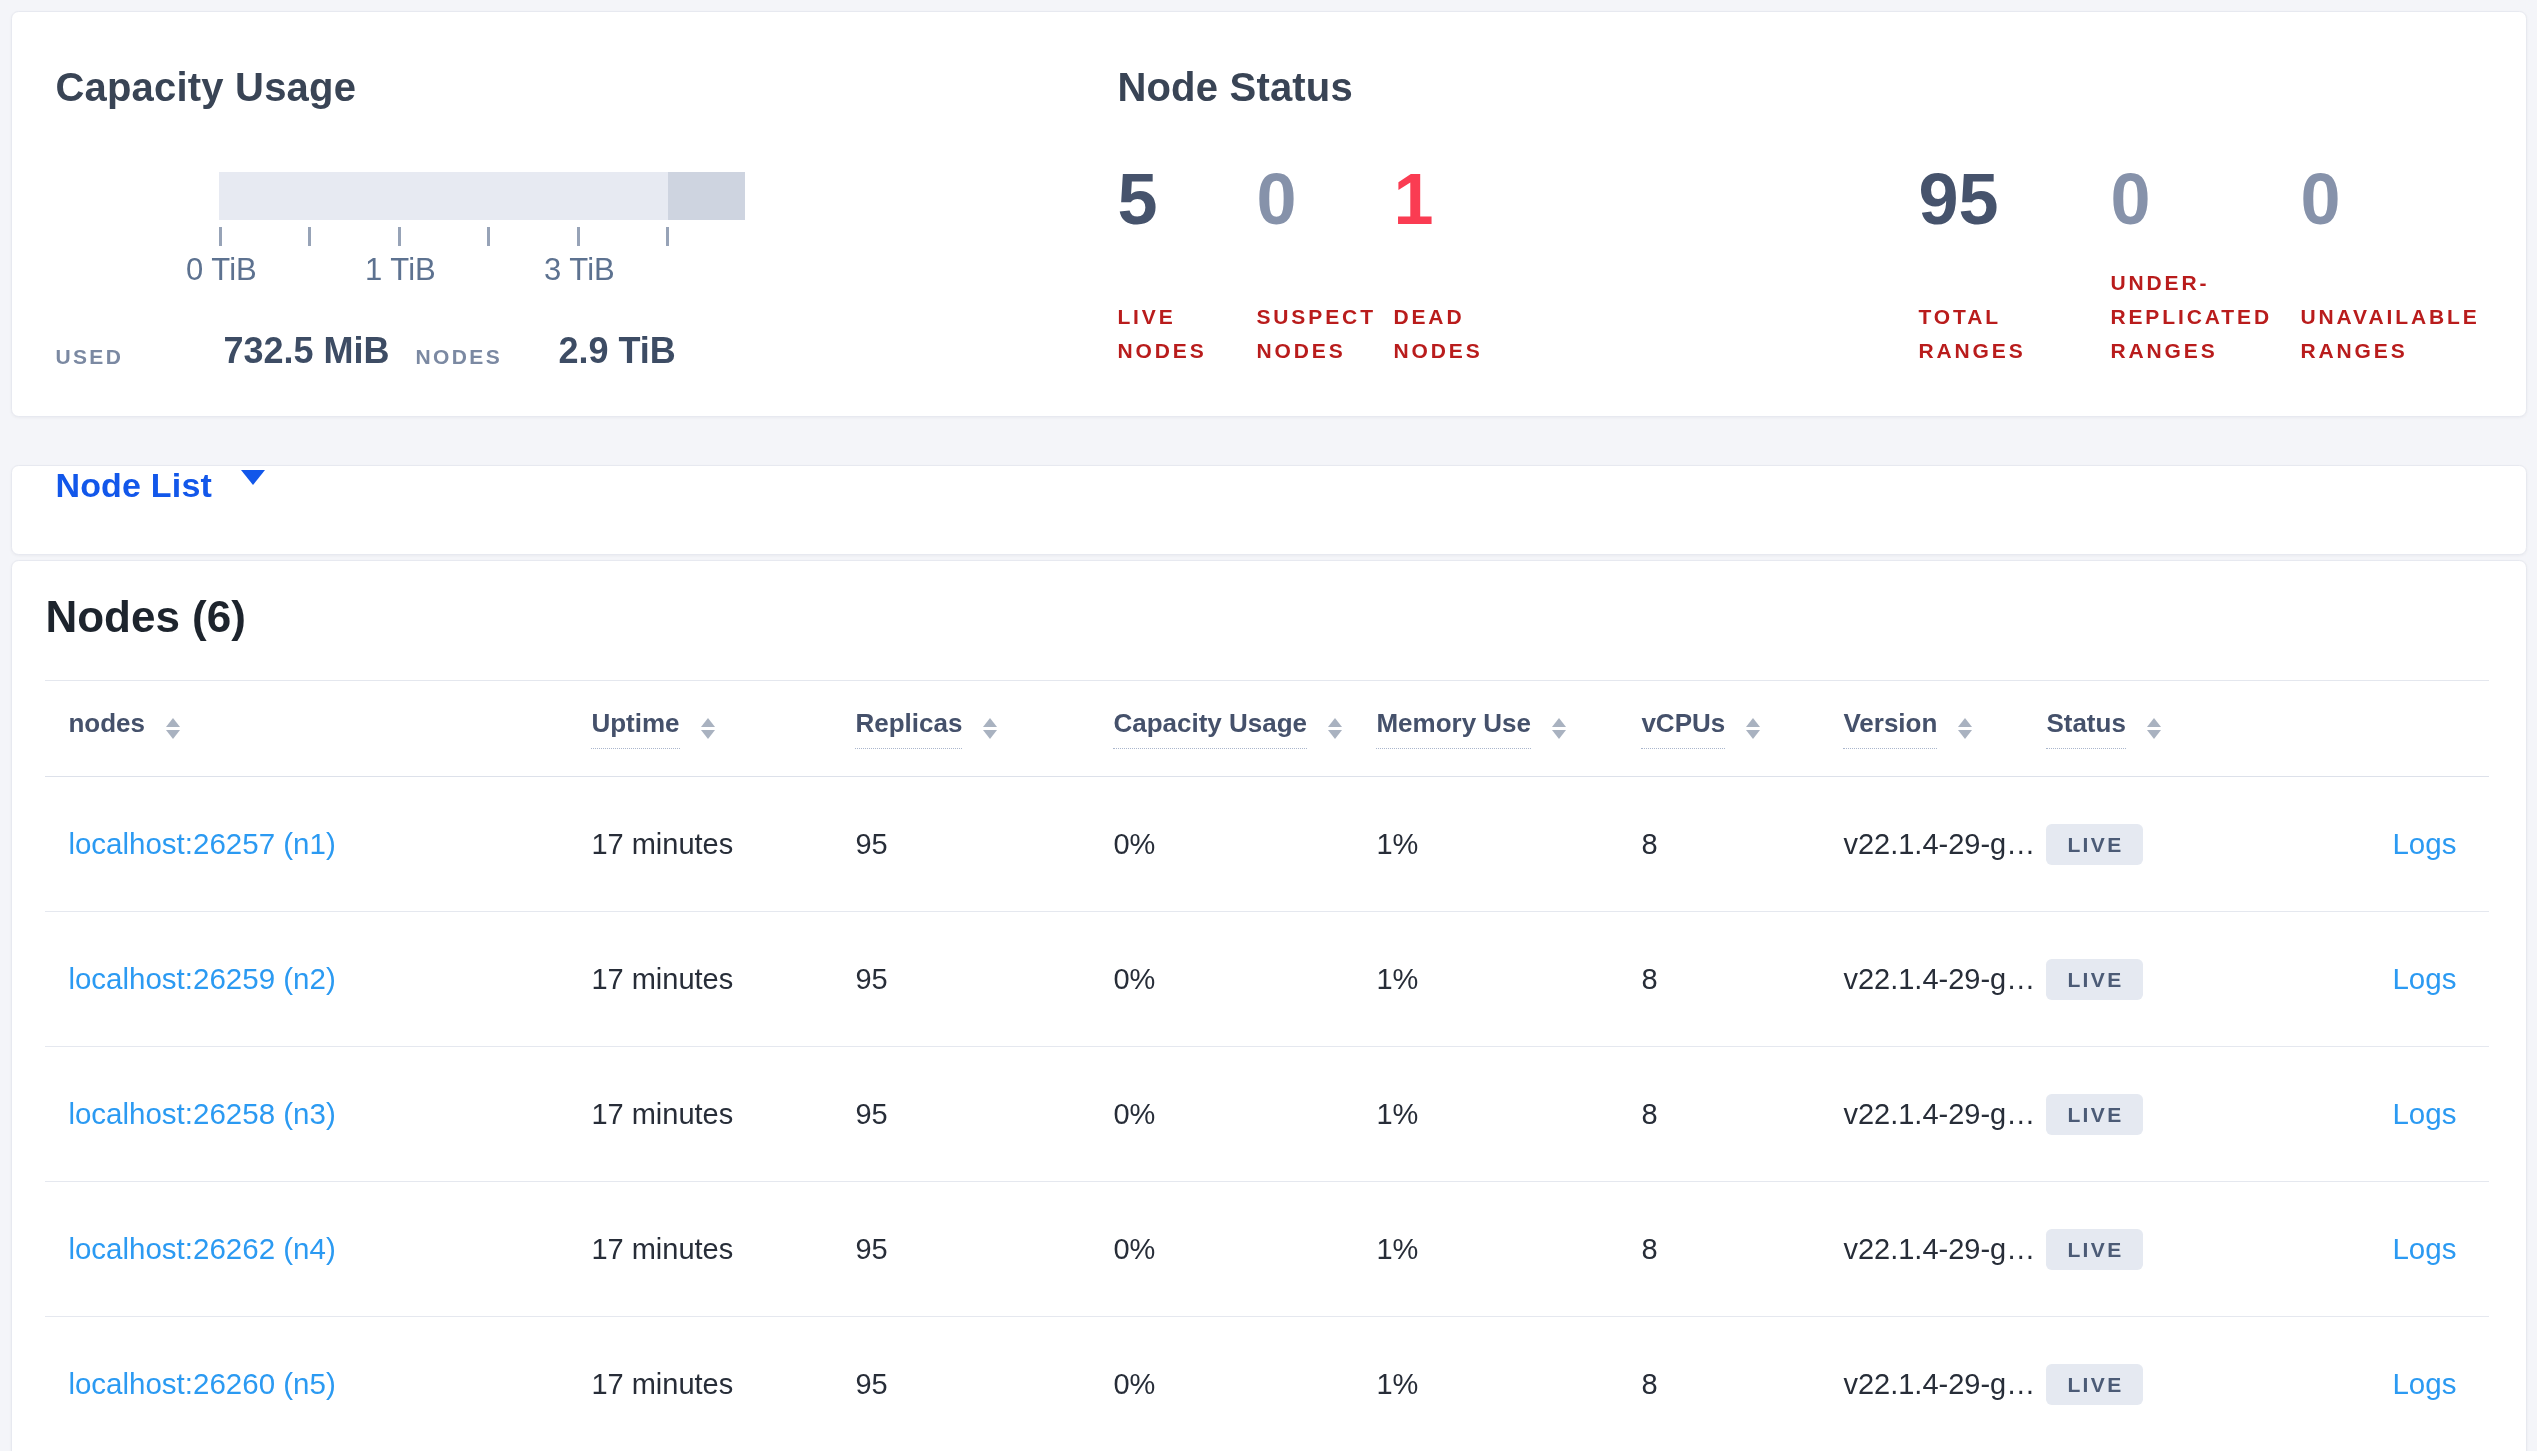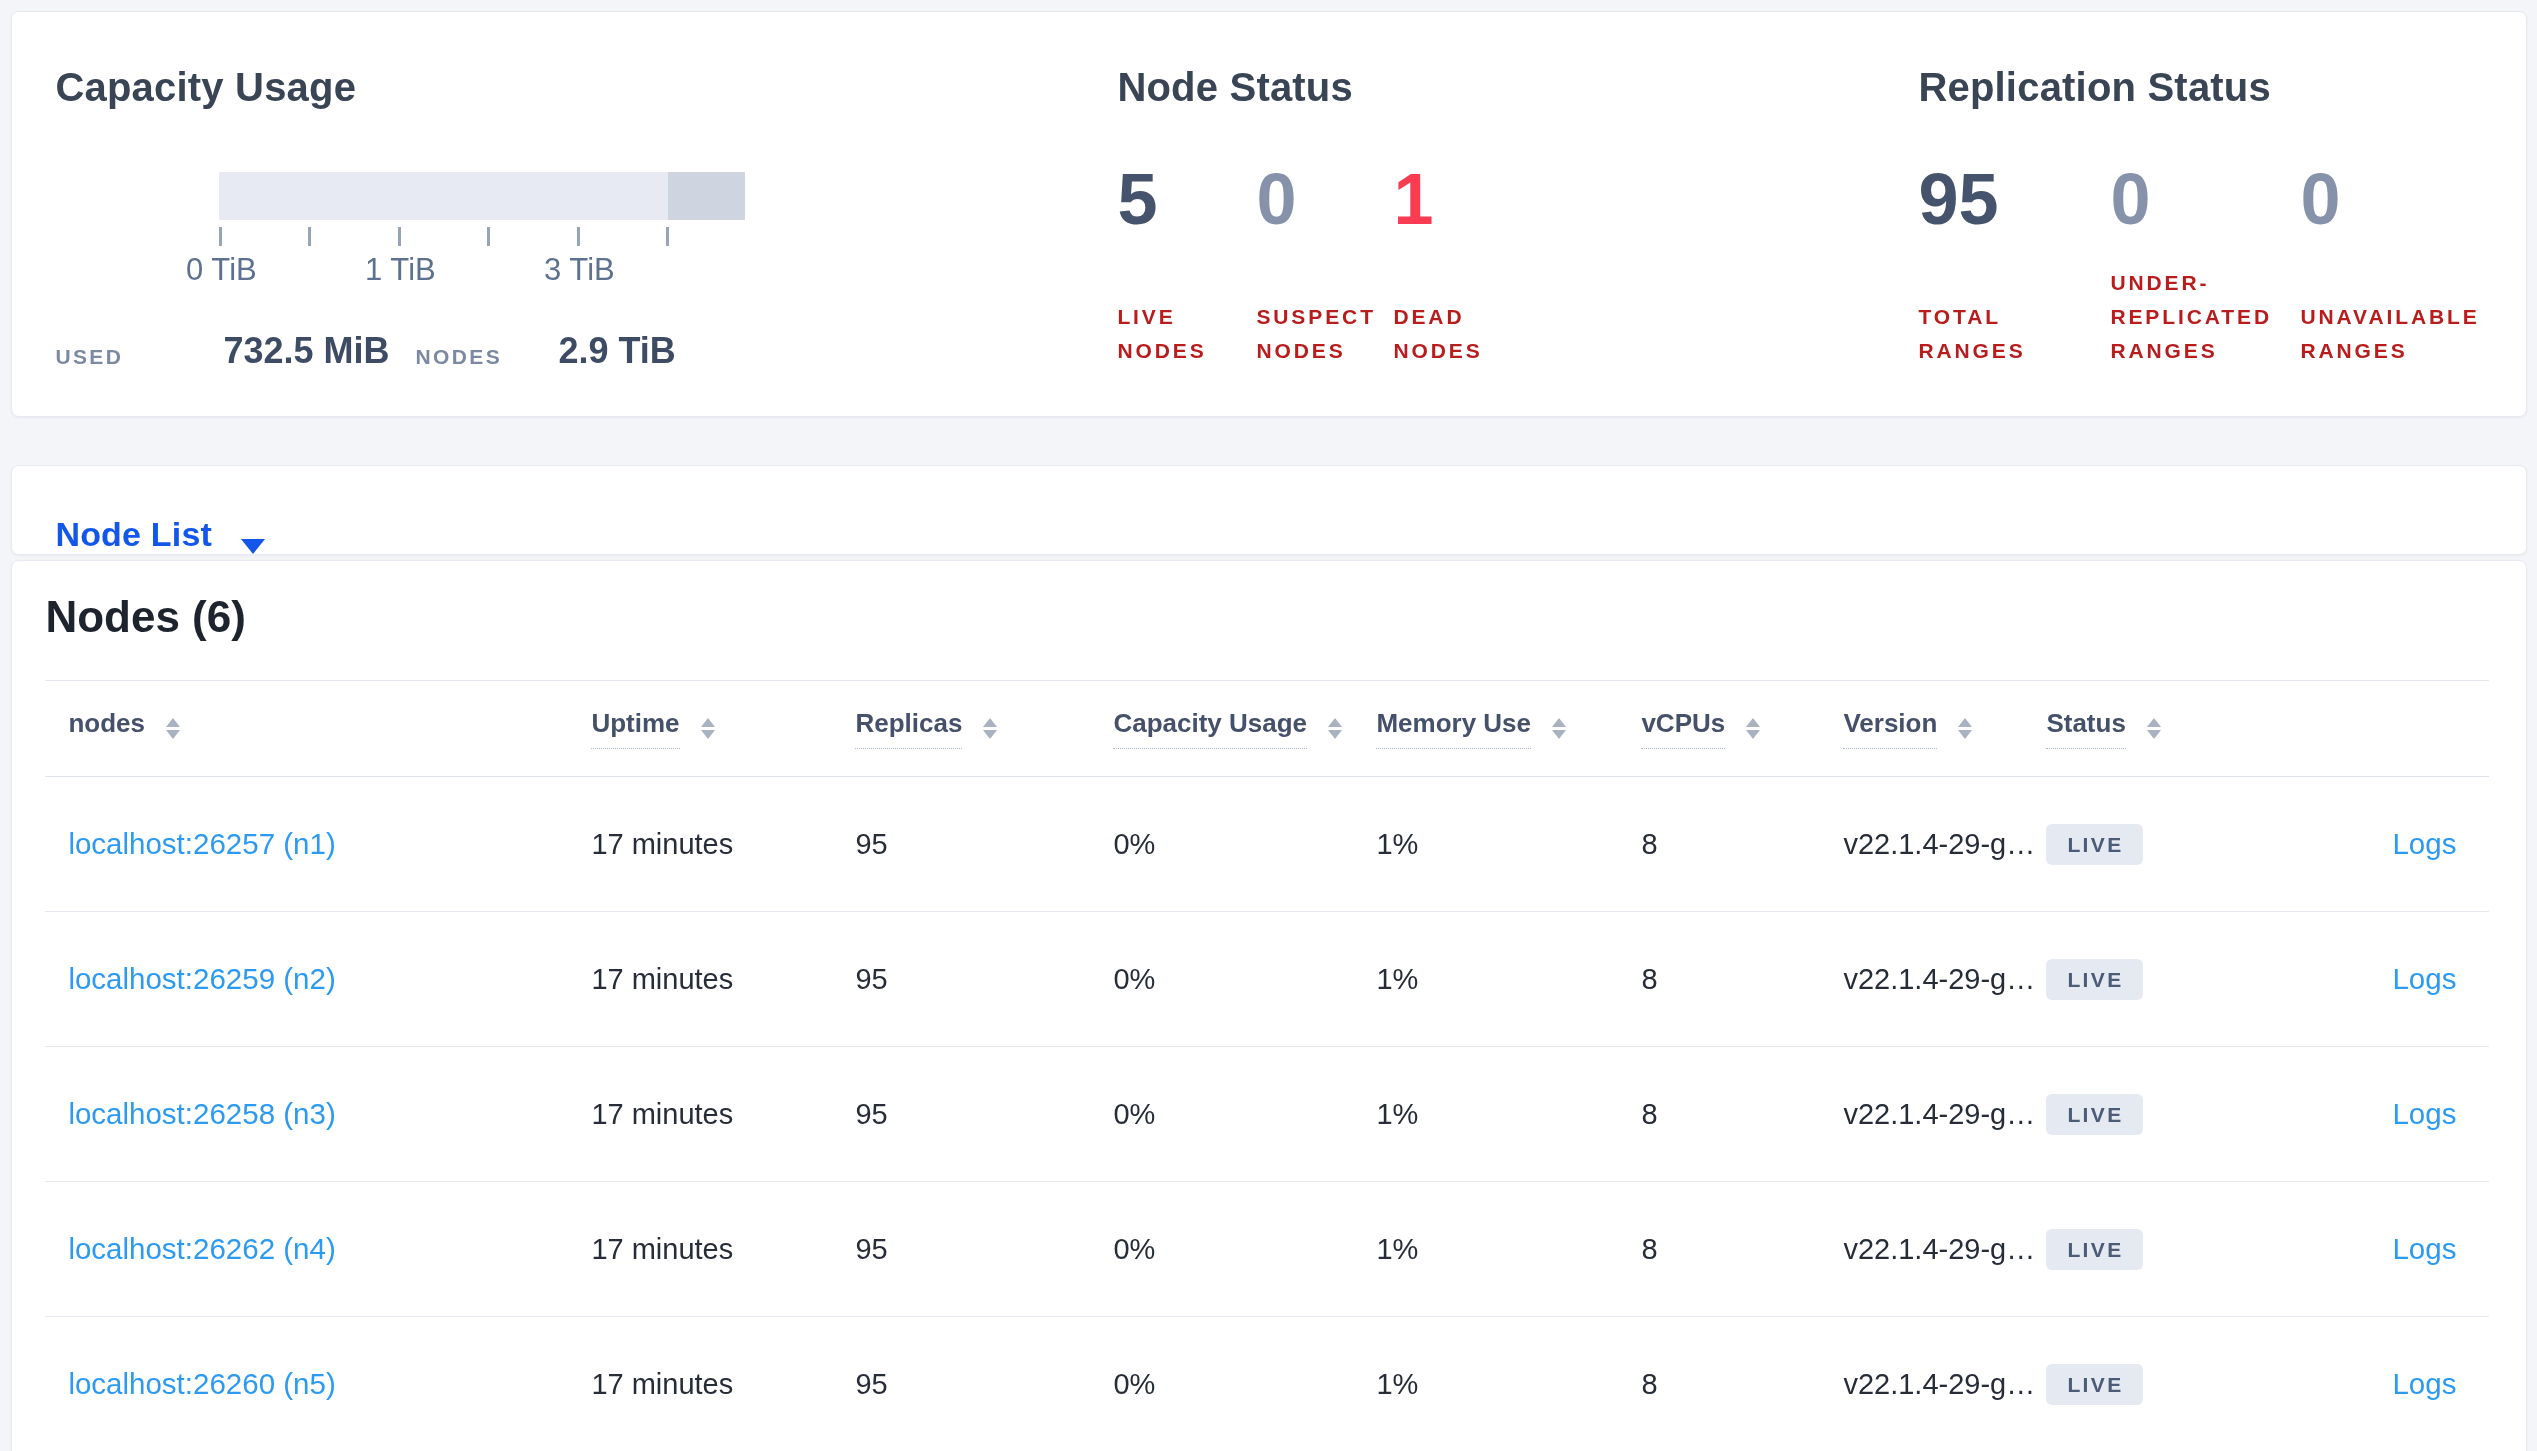--- a/index.html
+++ b/index.html
@@ -63,21 +63,21 @@
   }
   .ns0{left:1105px;} .ns1{left:1244px;} .ns2{left:1381px;}
   .rs0{left:1906px;} .rs1{left:2098px;} .rs2{left:2288px;}
   .ns0 .lbl,.ns1 .lbl,.ns2 .lbl{width:133px;}
   .rs0 .lbl{width:143px;} .rs1 .lbl{width:186px;} .rs2 .lbl{width:210px;}
 
   
   .selector-bar{top:465px;height:90px;}
   .selector{
     position:absolute;left:43px;top:0;height:100%;
-    display:flex;align-items:flex-end;cursor:pointer;
+    display:flex;align-items:flex-start;cursor:pointer;
   }
   .selector-label{
     font-size:34px;font-weight:600;color:#1257ea;letter-spacing:0.2px;
   }
   .caret{
     width:0;height:0;margin-left:29px;margin-top:3.8px;
     border-left:12.4px solid transparent;border-right:12.4px solid transparent;
     border-top:15.2px solid #1257ea;
   }
 
@@ -142,21 +142,20 @@
   </div>
   <div class="stat ns1 muted">
     <div class="num">0</div>
     <div class="lbl">SUSPECT NODES</div>
   </div>
   <div class="stat ns2 red">
     <div class="num">1</div>
     <div class="lbl">DEAD NODES</div>
   </div>
 
-  <h2 class="sec-title t-repl">Replication Status</h2>
   <div class="stat rs0 dark">
     <div class="num">95</div>
     <div class="lbl">TOTAL RANGES</div>
   </div>
   <div class="stat rs1 muted">
     <div class="num">0</div>
     <div class="lbl">UNDER-REPLICATED RANGES</div>
   </div>
   <div class="stat rs2 muted">
     <div class="num">0</div>

